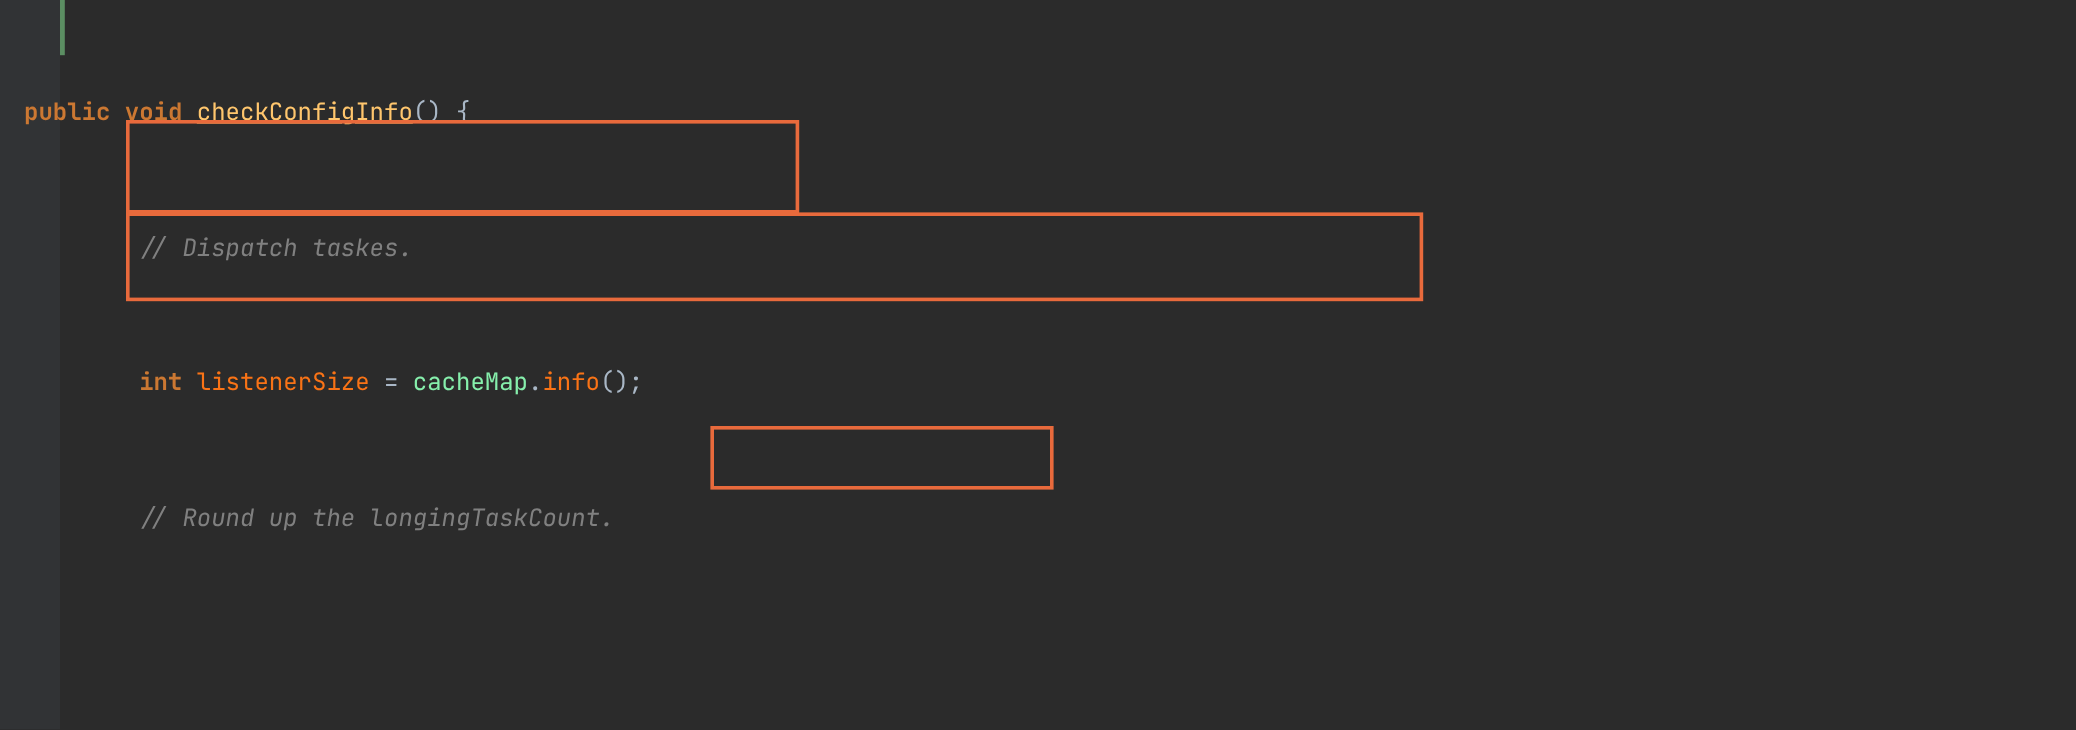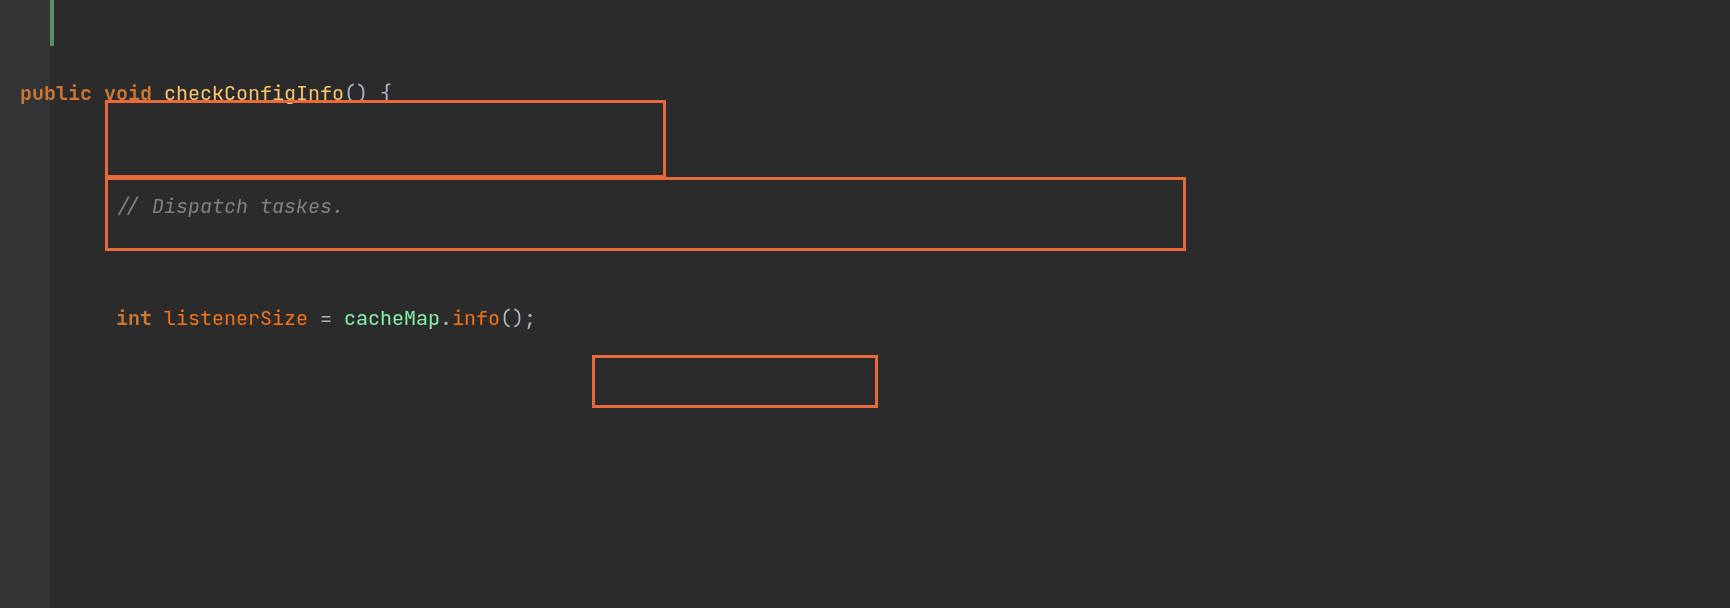--- a/index.html
+++ b/index.html
@@ -64,21 +64,21 @@
 <body>
 
 <div class="editor">
   <div class="gutter"></div>
   <div class="doc-bar"></div>
 
   <div class="code">
     <span class="line"><span class="c-kw">public</span> <span class="c-kw">void</span> <span class="c-method">checkConfigInfo</span><span class="c-punc">() {</span></span>
     <span class="line"><span class="sp">        </span><span class="c-comment">// Dispatch taskes.</span></span>
     <span class="line"><span class="sp">        </span><span class="c-kw">int</span> <span class="c-ident">listenerSize</span> <span class="c-punc">= </span><span class="c-field">cacheMap</span><span class="c-punc">.</span><span class="c-ident">info</span><span class="c-punc">();</span></span>
-    <span class="line"><span class="sp">        </span></span>
+    <span class="line"><span class="sp">        </span><span class="c-comment">// Round up the longingTaskCount.</span></span>
     
     
     
     
     
     
     
     
     
   </div>

